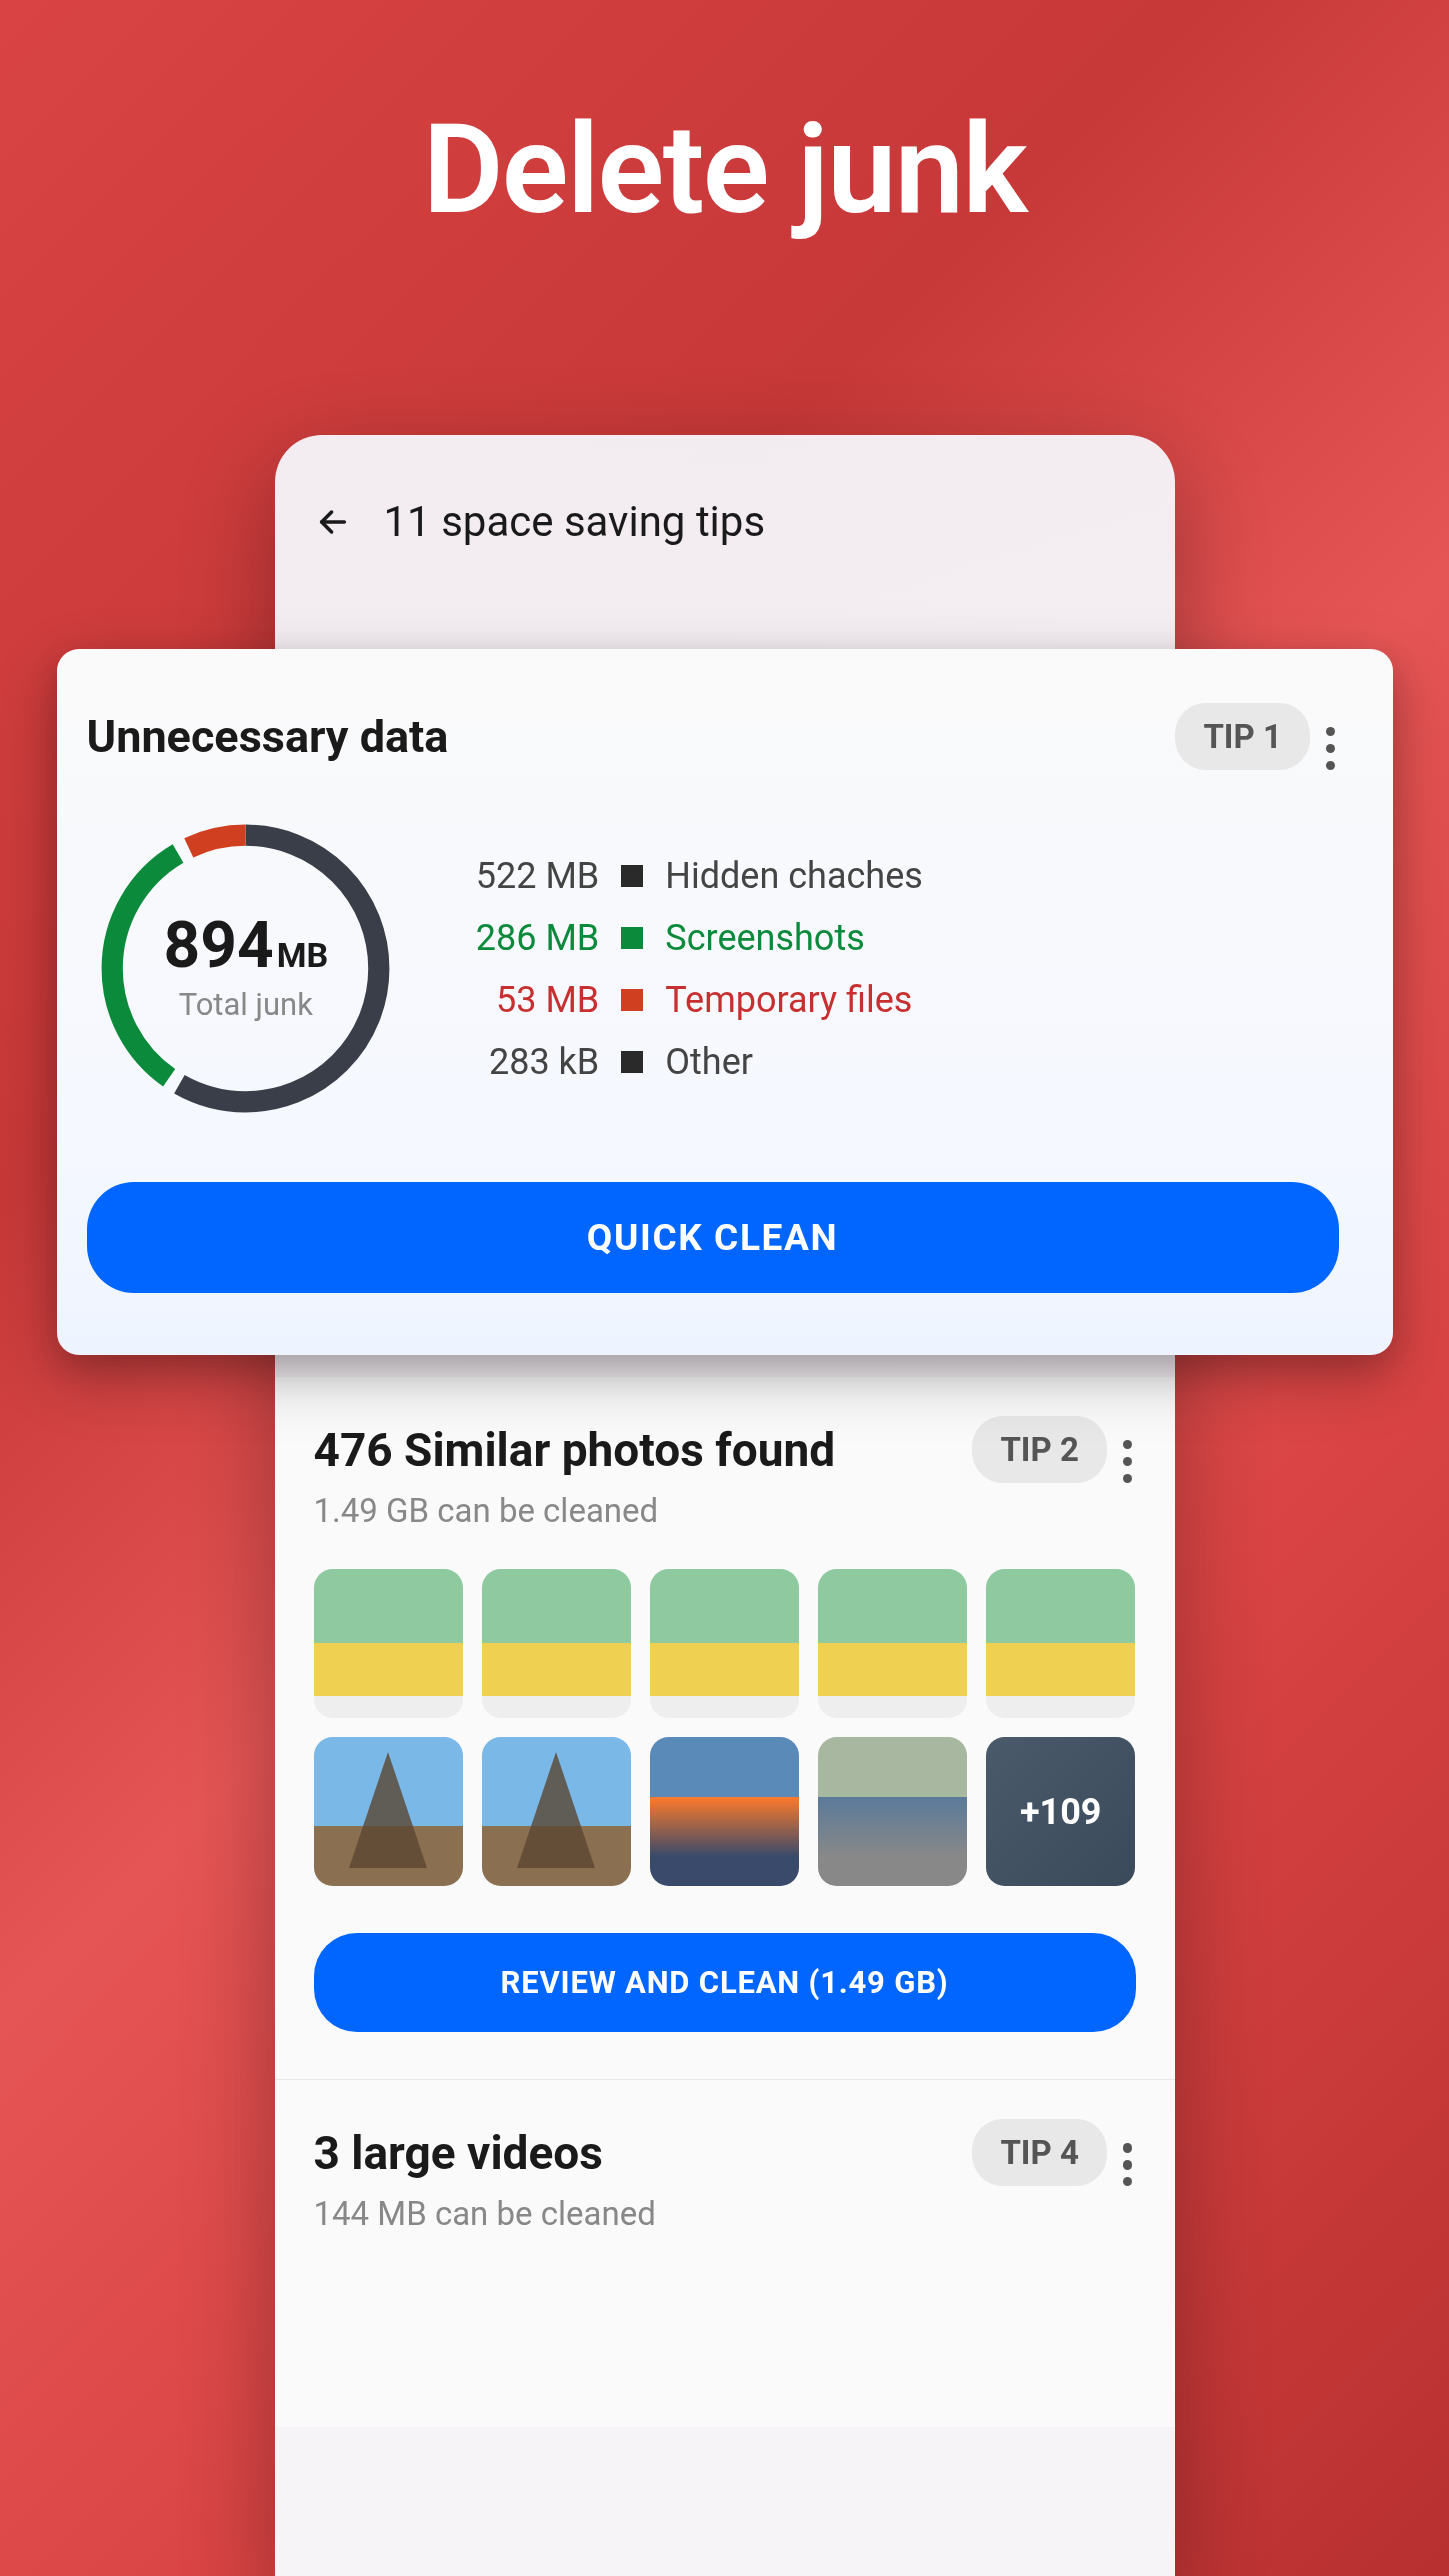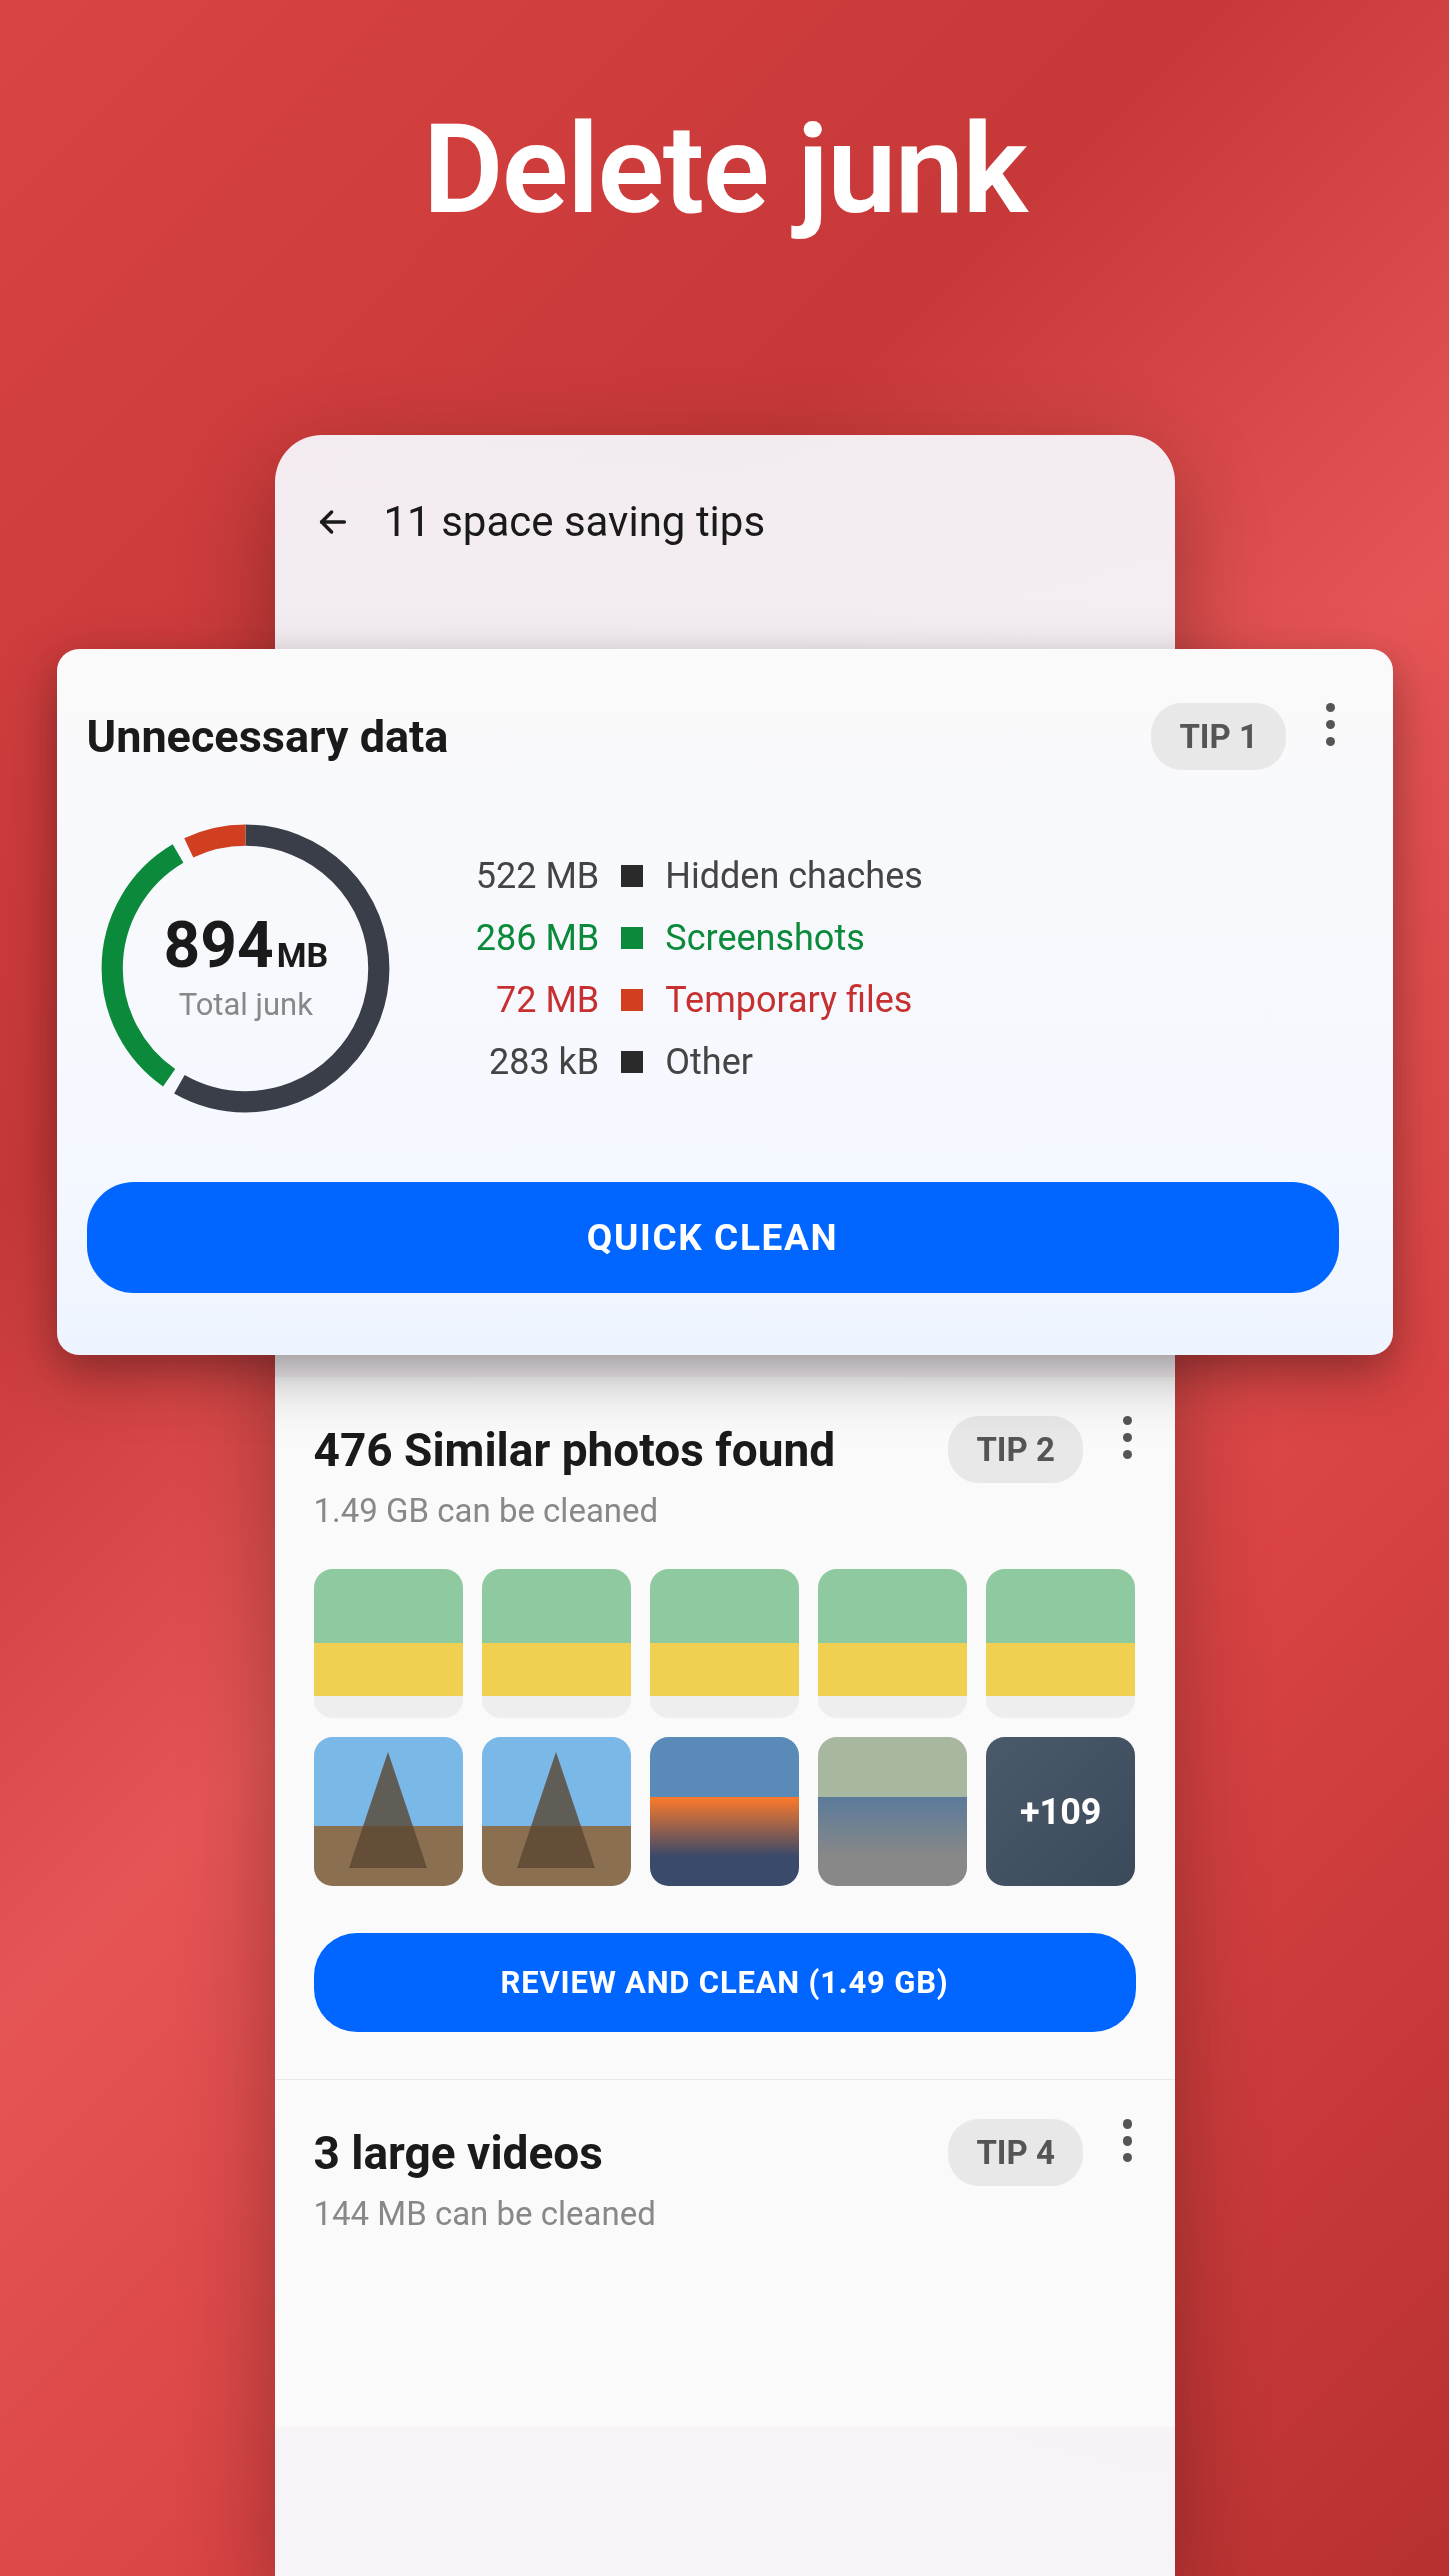--- a/index.html
+++ b/index.html
@@ -72,22 +72,22 @@
       justify-content: space-between;
       margin-bottom: 47px;
     }
     .card-title {
       font-size: 45px;
       font-weight: 700;
       color: #1a1a1a;
     }
     .header-right {
       display: flex;
-      align-items: flex-start;
-      gap: 37px;
+      align-items: flex-end;
+      gap: 13px;
     }
     .tip-badge {
       background: #e8e8e8;
       color: #555;
       font-size: 33px;
       font-weight: 700;
       padding: 14px 28px;
       border-radius: 31px;
     }
     .overflow-menu {
@@ -353,21 +353,21 @@
             <div class="cat-size">522 MB</div>
             <div class="cat-swatch" style="background: rgb(42, 42, 42);"></div>
             <div class="cat-name">Hidden chaches</div>
           </div>
           <div class="category-item cat-green">
             <div class="cat-size">286 MB</div>
             <div class="cat-swatch" style="background: rgb(10, 138, 58);"></div>
             <div class="cat-name">Screenshots</div>
           </div>
           <div class="category-item cat-red">
-            <div class="cat-size">72 MB</div>
+            <div class="cat-size">53 MB</div>
             <div class="cat-swatch" style="background: rgb(208, 64, 32);"></div>
             <div class="cat-name">Temporary files</div>
           </div>
           <div class="category-item ">
             <div class="cat-size">283 kB</div>
             <div class="cat-swatch" style="background: rgb(42, 42, 42);"></div>
             <div class="cat-name">Other</div>
           </div>
         </div>
     </div>

